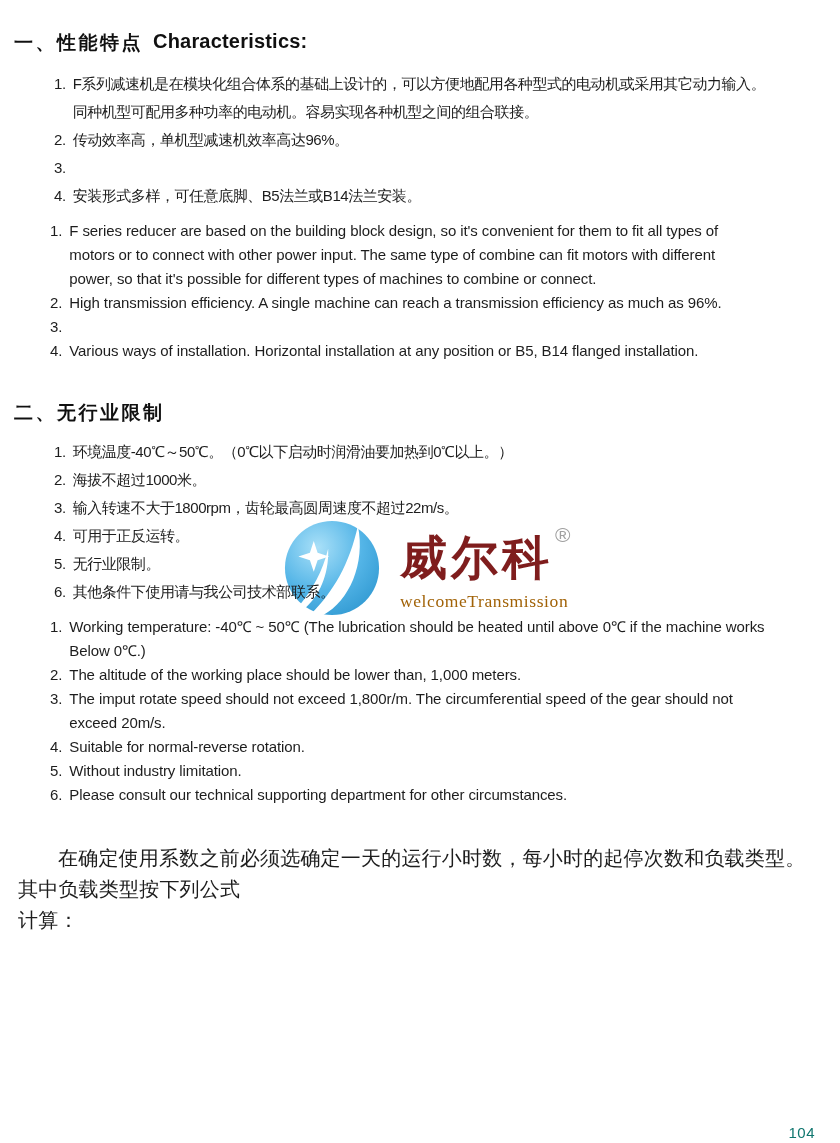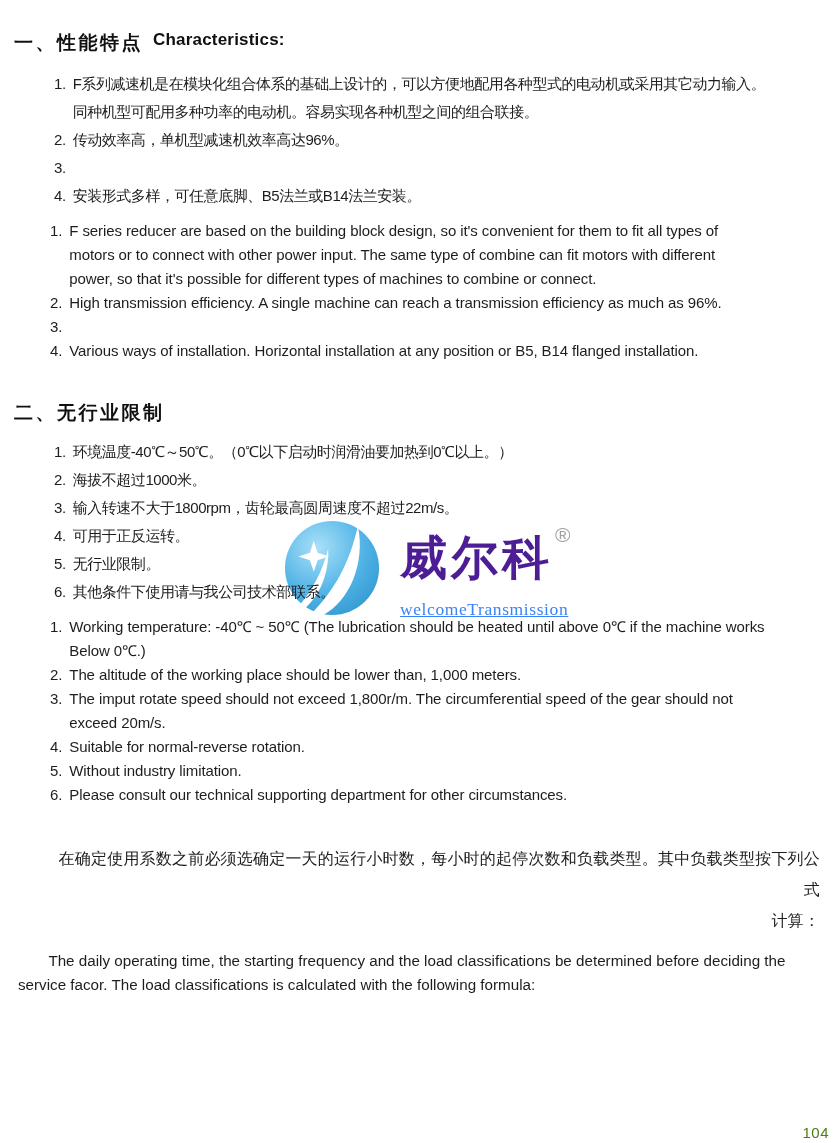--- a/index.html
+++ b/index.html
@@ -6,52 +6,52 @@
   html,body { background:#ffffff; }
   body {
     width:840px; height:1143px; position:relative; overflow:hidden;
     font-family:"Liberation Sans", sans-serif; color:#1d1d1d;
   }
   .page { position:relative; width:840px; height:1143px; padding:30px 12px 0 14px; }
   .content { position:relative; z-index:1; }
 
   .hd { display:flex; align-items:flex-start; gap:10px; font-weight:bold; color:#101010; }
   .hd-cn { font-size:19px; letter-spacing:2.5px; }
-  .hd-en { font-size:17px; letter-spacing:0.2px; }
+  .hd-en { font-size:20px; letter-spacing:0.2px; }
 
   .list { list-style:none; }
   .li { display:flex; }
   .num { flex:none; margin-right:7px; }
   .txt { white-space:pre-line; }
 
   .cn-list { margin:14px 0 0 40px; font-size:15px; letter-spacing:-0.45px; line-height:28px; }
   .en-list { margin:9px 0 0 36px;  font-size:15px; letter-spacing:-0.1px; line-height:24px; }
 
   .sec2 { margin-top:37px; }
   .sec2 .cn-list { margin-top:12px; }
   .sec3 { margin-top:36px; }
 
-  .cn-para { margin:12px 8px 0 4px; font-size:16px; line-height:31px;
-             text-indent:2em; white-space:pre-line; letter-spacing:0.2px;text-align:right; }
+  .cn-para { margin:12px 8px 0 4px; font-size:20px; line-height:31px;
+             text-indent:2em; white-space:pre-line; letter-spacing:0.2px; }
   .en-para { margin:13px 0 0 4px; font-size:15.2px; line-height:24px;
              text-indent:2em; white-space:pre-line; }
 
   .watermark { position:absolute; left:284px; top:520px; z-index:0;
                display:flex; align-items:flex-start; }
   .wm-logo { width:96px; height:96px; overflow:visible; }
   .wm-textblock { margin-left:20px; padding-top:14px; }
   .wm-row { display:flex; align-items:flex-start; }
-  .wm-cn { font-size:47px; font-weight:bold; color:#4c1d95; letter-spacing:4px; line-height:1.0;
+  .wm-cn { font-size:47px; font-weight:bold; color:#7f1d1d; letter-spacing:4px; line-height:1.0;
            font-family:"Liberation Sans", sans-serif; }
   .wm-reg { font-size:21px; color:#a0a0a0; line-height:1; position:relative; top:-10px; left:2px; }
-  .wm-en { font-family:"Liberation Serif", serif; font-size:17.5px; color:#3b82f6;
-           margin-top:18px; letter-spacing:0.6px;text-decoration:underline; }
+  .wm-en { font-family:"Liberation Serif", serif; font-size:17.5px; color:#a16207;
+           margin-top:10px; letter-spacing:0.6px; }
 
-  .page-number { position:absolute; right:11px; bottom:2px; font-size:15px;
-                 color:#4d7c0f; letter-spacing:0.5px; z-index:1; }
+  .page-number { position:absolute; right:25px; bottom:2px; font-size:15px;
+                 color:#0f766e; letter-spacing:0.5px; z-index:1; }
 </style>
 </head>
 <body>
 
 <div class="page">
 
   <div class="watermark">
     <svg class="wm-logo" viewBox="0 0 100 100">
       <defs>
         <radialGradient id="wmg" cx="35%" cy="28%" r="85%">
@@ -176,20 +176,18 @@
         <li class="li">
             <span class="num">6.</span>
             <span class="txt">Please consult our technical supporting department for other circumstances.</span>
           </li>
       </ol>
     </section>
 
     <section class="sec3">
       <p class="cn-para">在确定使用系数之前必须选确定一天的运行小时数，每小时的起停次数和负载类型。其中负载类型按下列公式
 计算：</p>
-      <p class="en-para">The daily operating time, the starting frequency and the load classifications be determined before deciding the
-service facor. The load classifications is calculated with the following formula:</p>
     </section>
 
   </div>
 
   <div class="page-number">104</div>
 </div>
 
 </body></html>

